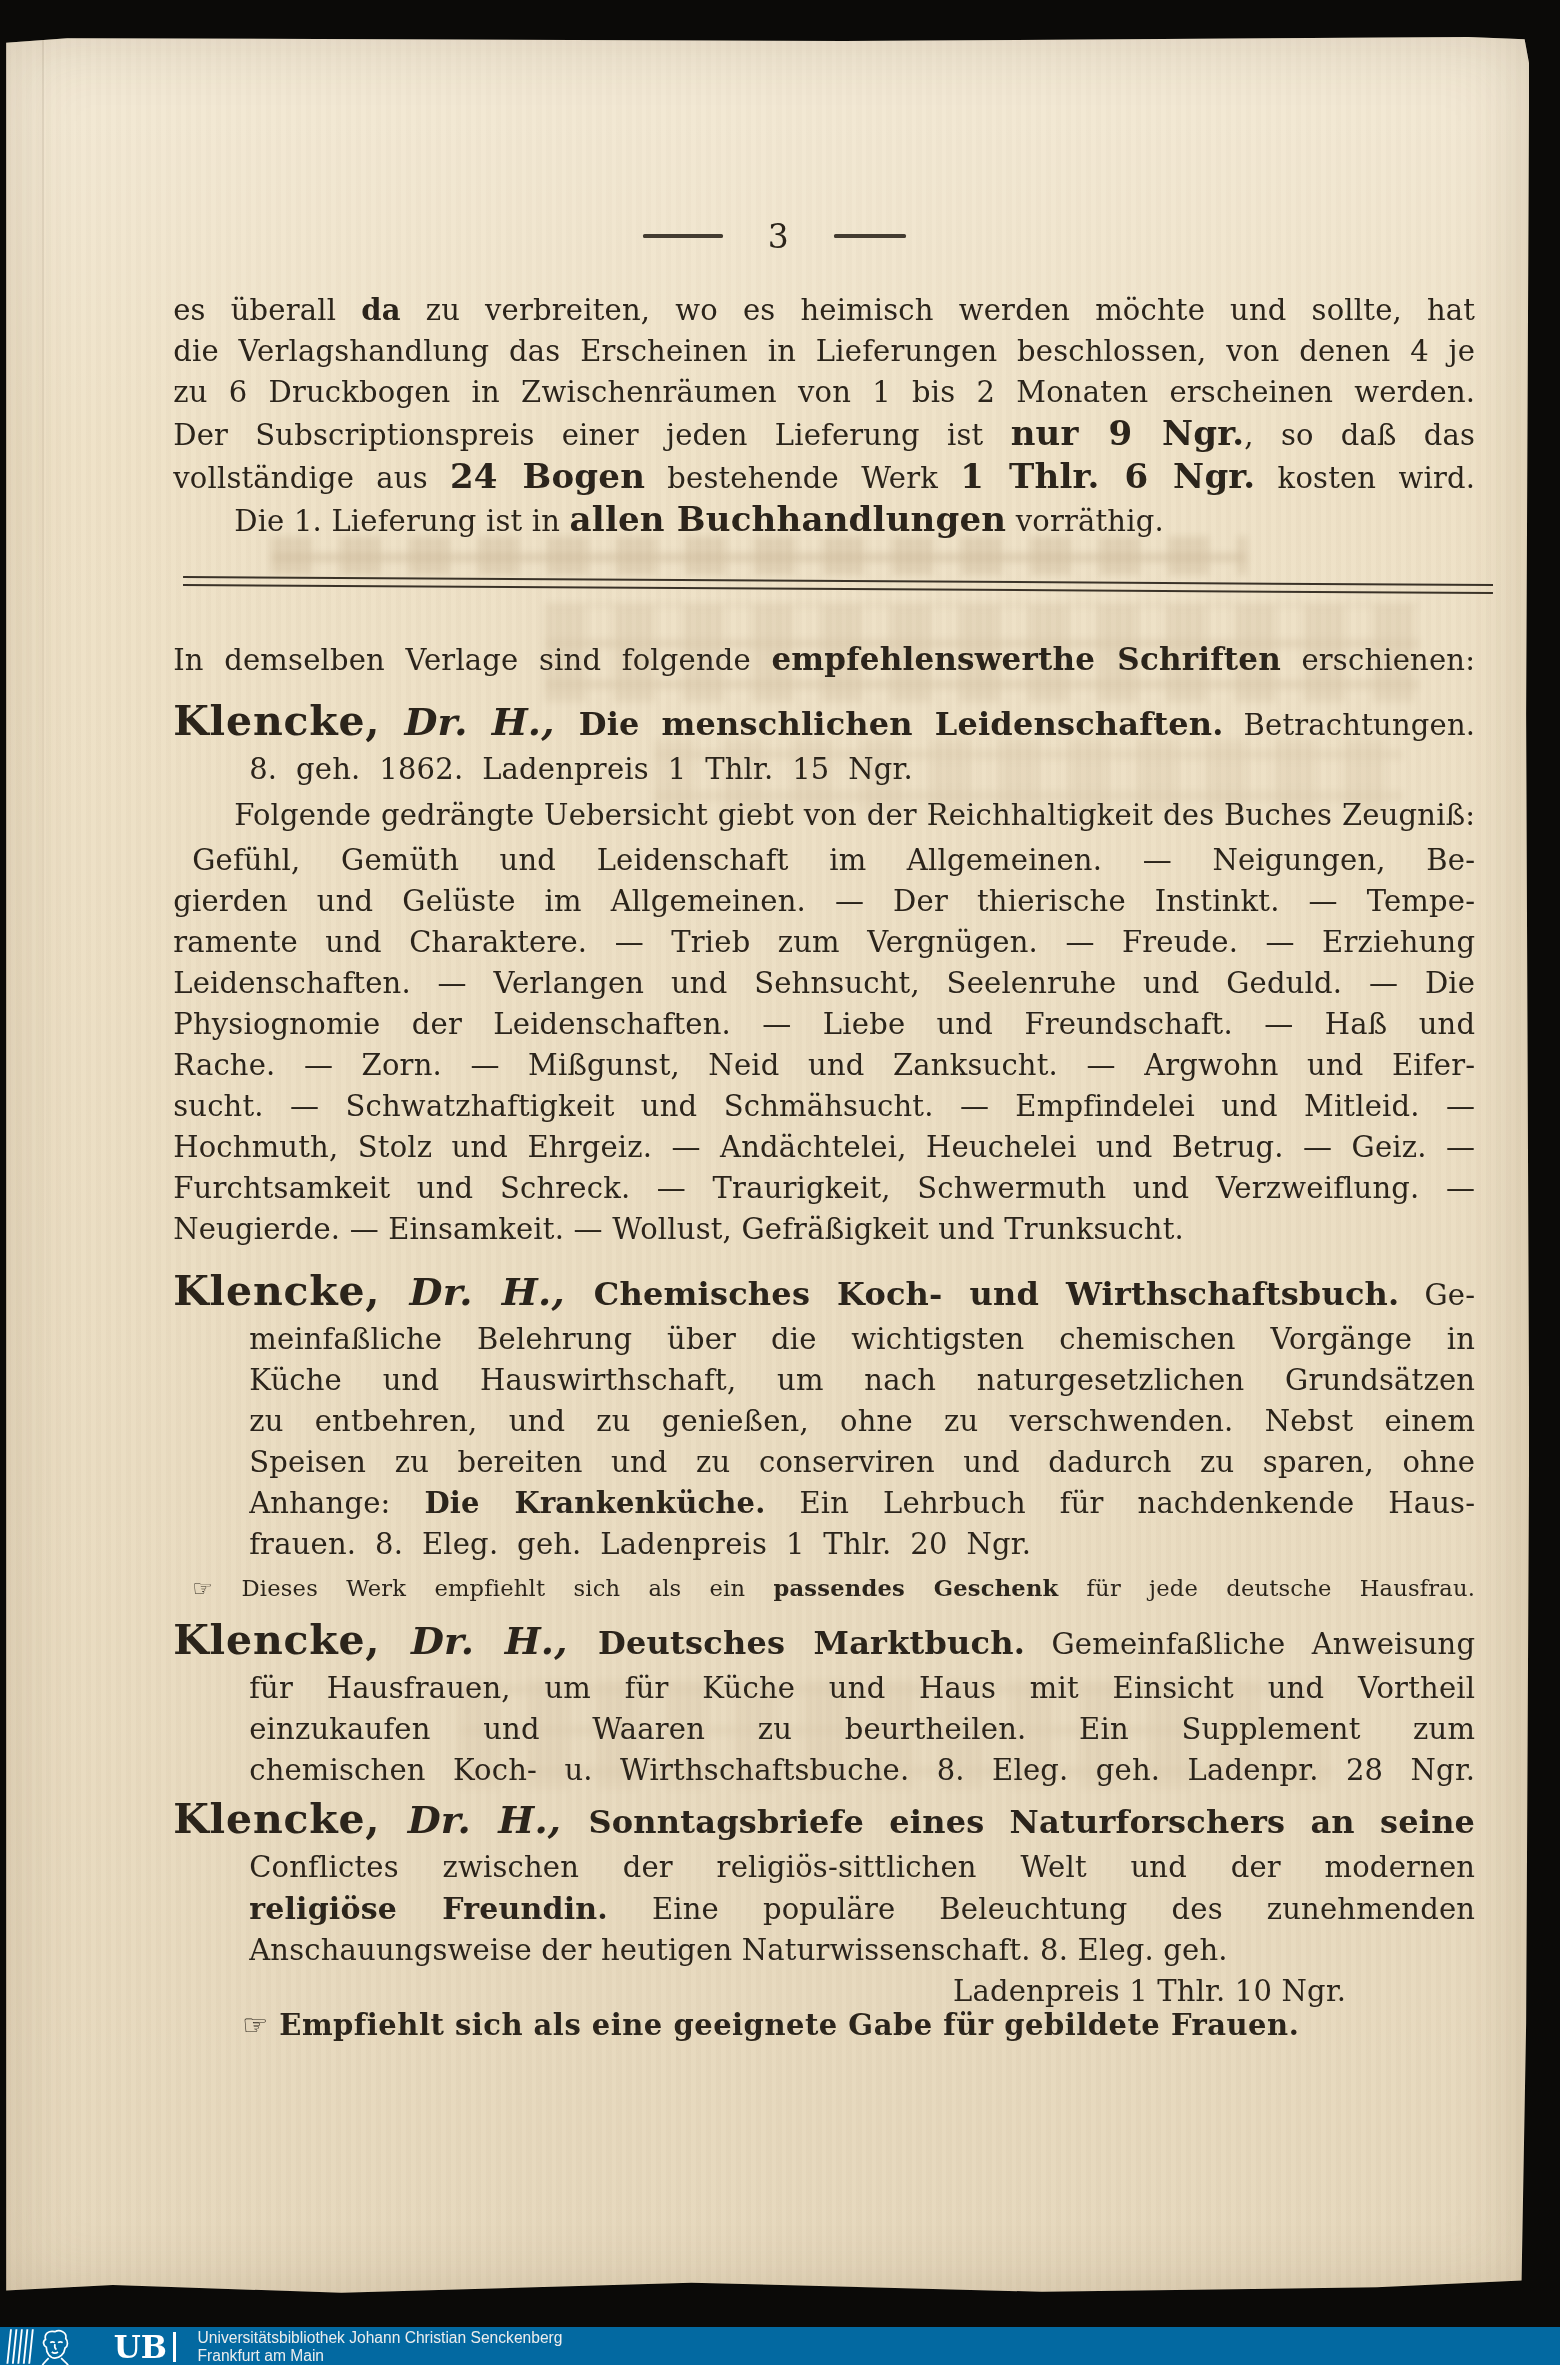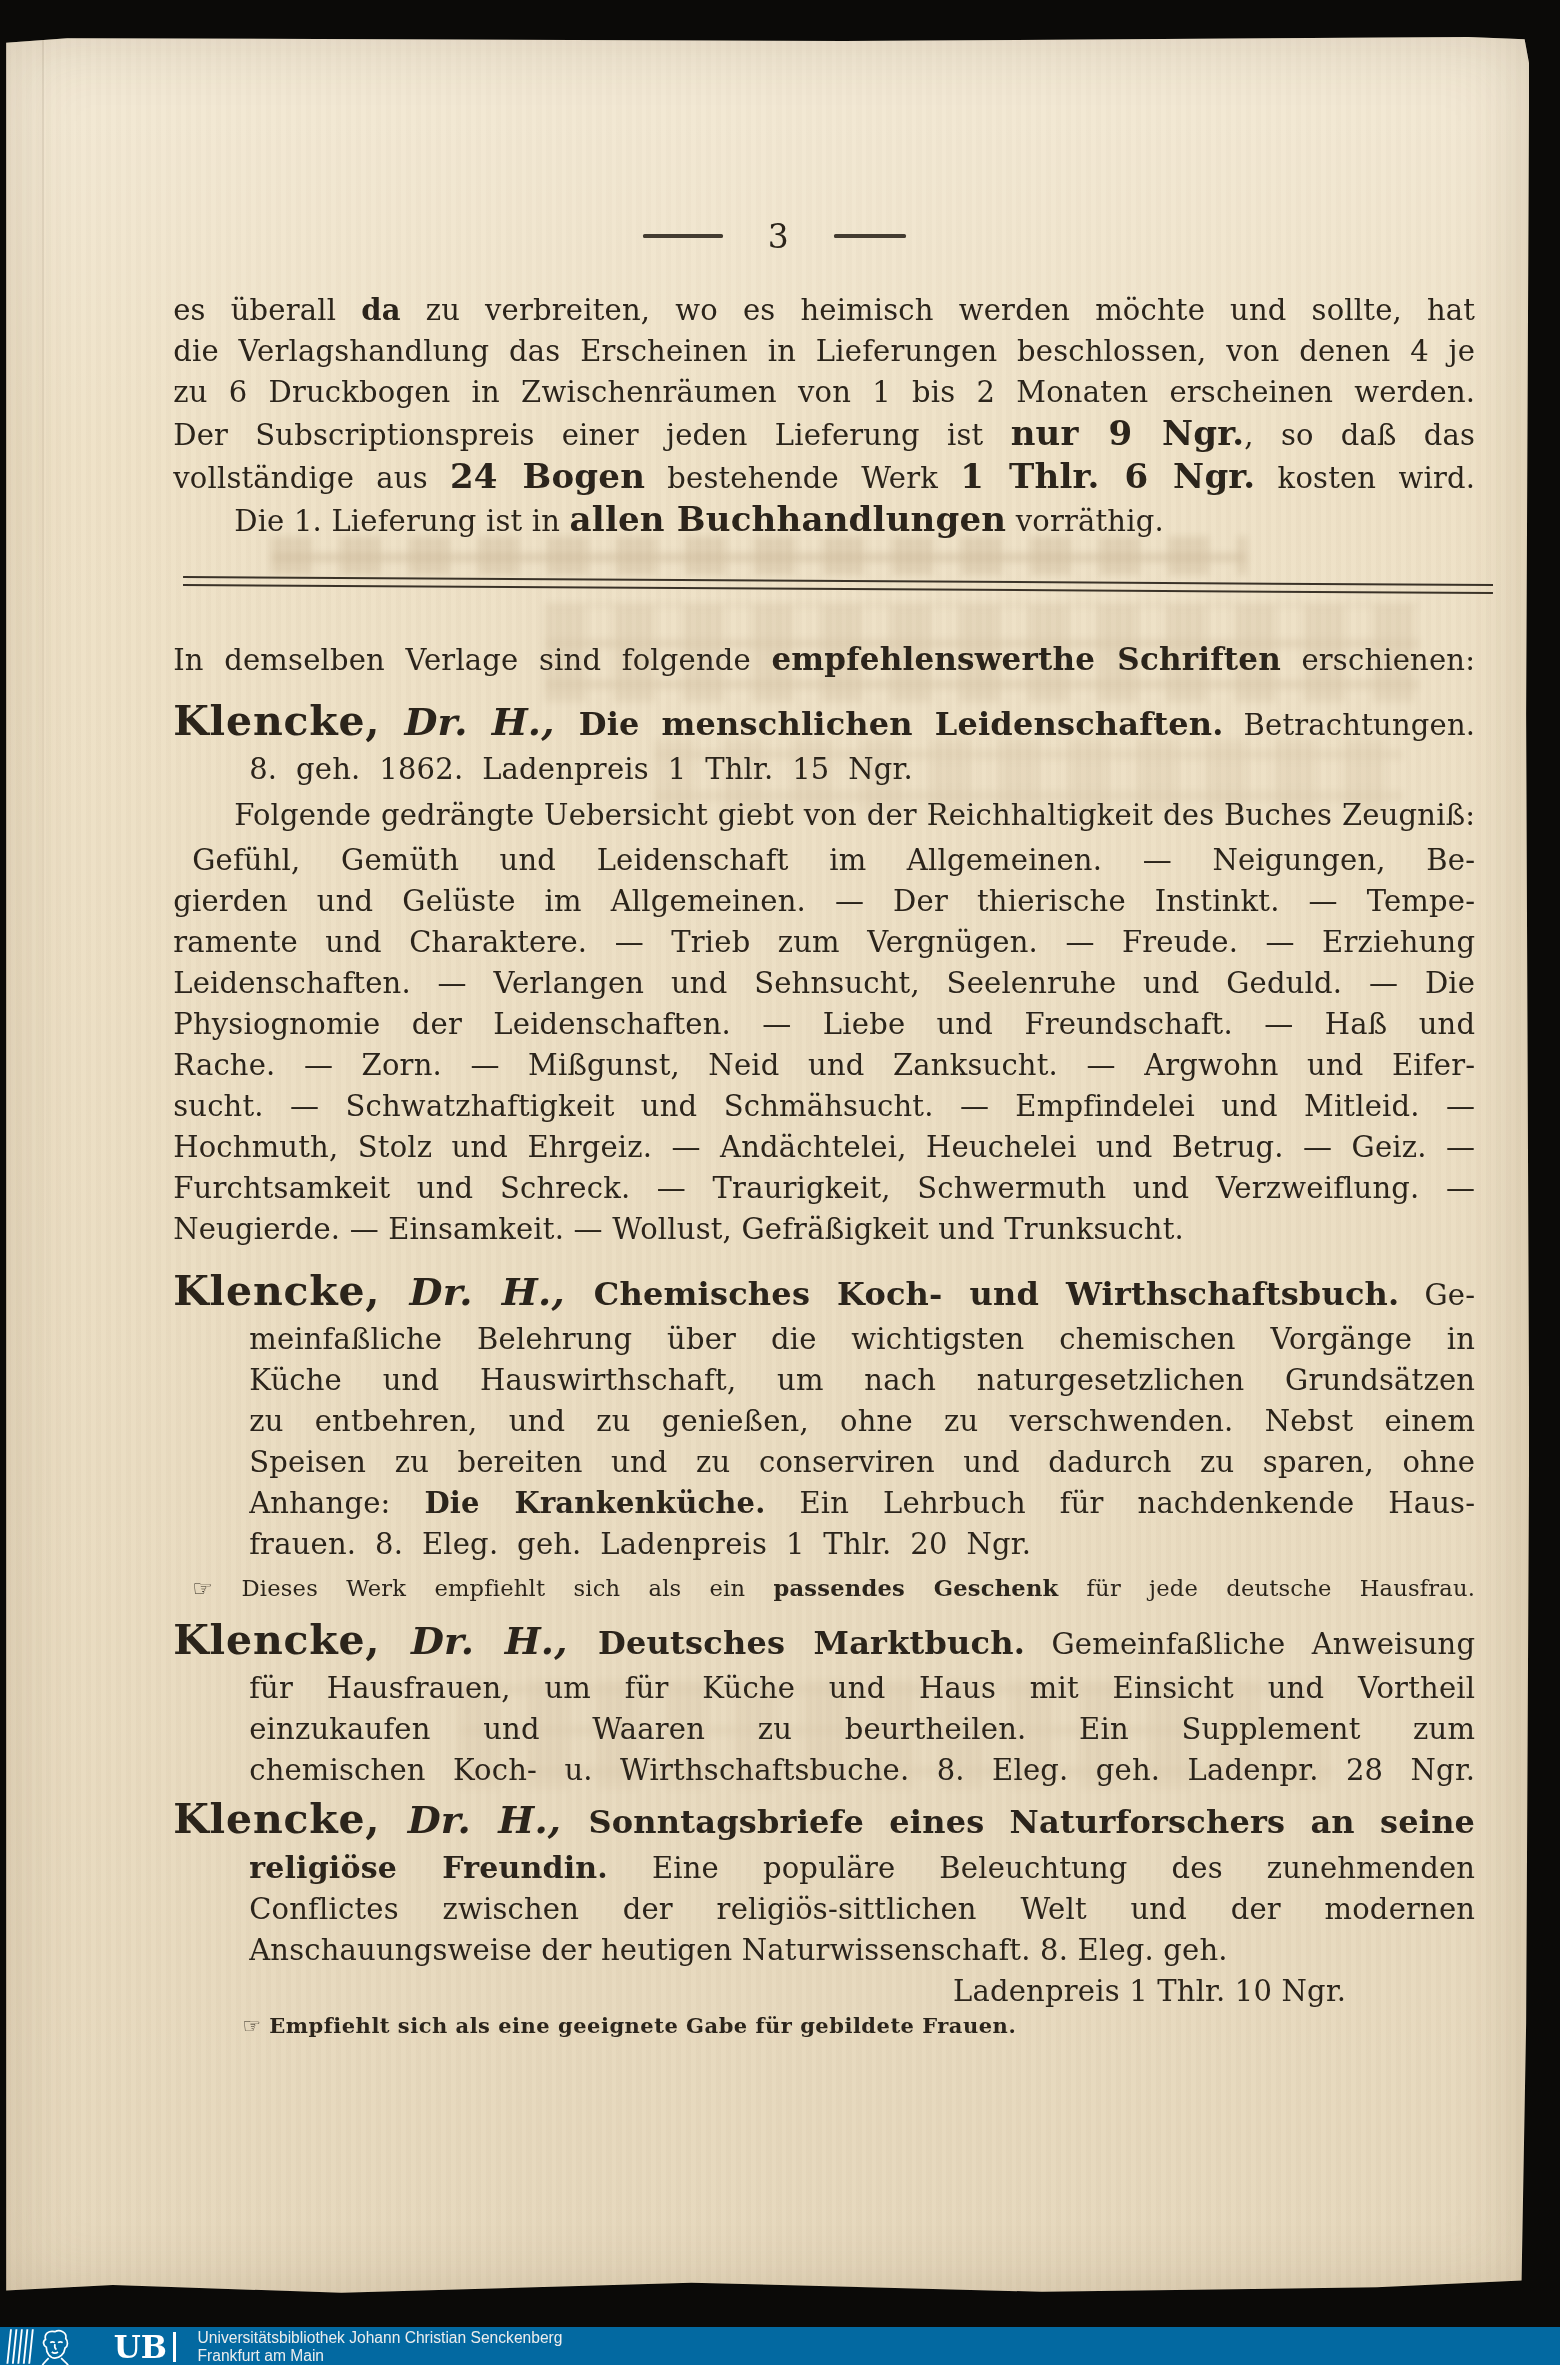--- a/index.html
+++ b/index.html
@@ -47,21 +47,21 @@
   .ln.gap2 { word-spacing:9.4px; }
   .ln.small { font-size:22.6px; line-height:30px; }
   .b   { font-weight:bold; }
   .big { font-weight:bold; font-size:34px; }
   .bb  { font-weight:bold; font-size:31px; }
   .tb  { font-weight:bold; font-size:30px; }
   .hk  { font-weight:bold; font-size:41px; letter-spacing:0.8px; }
   .ha  { font-weight:bold; font-size:38px;font-style:italic; }
   .hb  { font-weight:bold; font-size:32px; }
   .mani{ font-family:"DejaVu Sans", sans-serif; font-weight:bold; }
-  .note2 { font-weight:bold; font-size:21px; margin-left:69px; letter-spacing:0.5px; }
+  .note2 { font-weight:bold; font-size:29px; margin-left:69px; letter-spacing:0.5px; }
   
   .pagenum-row {
     position:absolute; left:417px; top:181px; width:702px; height:36px;
     display:flex; align-items:center; justify-content:center; gap:45px;
   }
   .pn-dash { width:80px; height:3.1px; background:#2b241b; border-radius:1.6px; opacity:.88; }
   .pn-dash.short { width:72px; }
   .pn-num { font-size:33px; color:#2b241b; }
   
   .rule2 {
@@ -151,22 +151,22 @@
 
   <div class="blk" style="top:1579px;">
       <div class="ln head"><span class="hk">Klencke,</span><span class="ha"> Dr. H., </span><span class="hb">Deutsches Marktbuch.</span><span>  Gemeinfaßliche Anweisung</span></div>
       <div class="ln cont"><span>für Hausfrauen, um für Küche und Haus mit Einsicht und Vortheil</span></div>
       <div class="ln cont"><span>einzukaufen und Waaren zu beurtheilen.  Ein Supplement zum</span></div>
       <div class="ln cont"><span>chemischen Koch- u. Wirthschaftsbuche. 8. Eleg. geh.  Ladenpr. 28 Ngr.</span></div>
     </div>
 
   <div class="blk" style="top:1758px;">
       <div class="ln head"><span class="hk">Klencke,</span><span class="ha"> Dr. H., </span><span class="hb">Sonntagsbriefe eines Naturforschers an seine</span></div>
+      <div class="ln cont"><span>Conflictes zwischen der religiös-sittlichen Welt und der modernen</span></div>
       <div class="ln cont"><span class="tb">religiöse Freundin.</span><span>  Eine populäre Beleuchtung des zunehmenden</span></div>
-      <div class="ln cont"><span>Conflictes zwischen der religiös-sittlichen Welt und der modernen</span></div>
       <div class="ln cont last"><span>Anschauungsweise der heutigen Naturwissenschaft.  8.  Eleg. geh.</span></div>
       <div class="ln right last"><span>Ladenpreis 1 Thlr. 10 Ngr.</span></div>
     </div>
 
   <div class="blk" style="top:1968px;">
       <div class="ln note2 last"><span class="mani">☞ </span><span>Empfiehlt sich als eine geeignete Gabe für gebildete Frauen.</span></div>
     </div>
 </div>
 
 <div class="footer">

